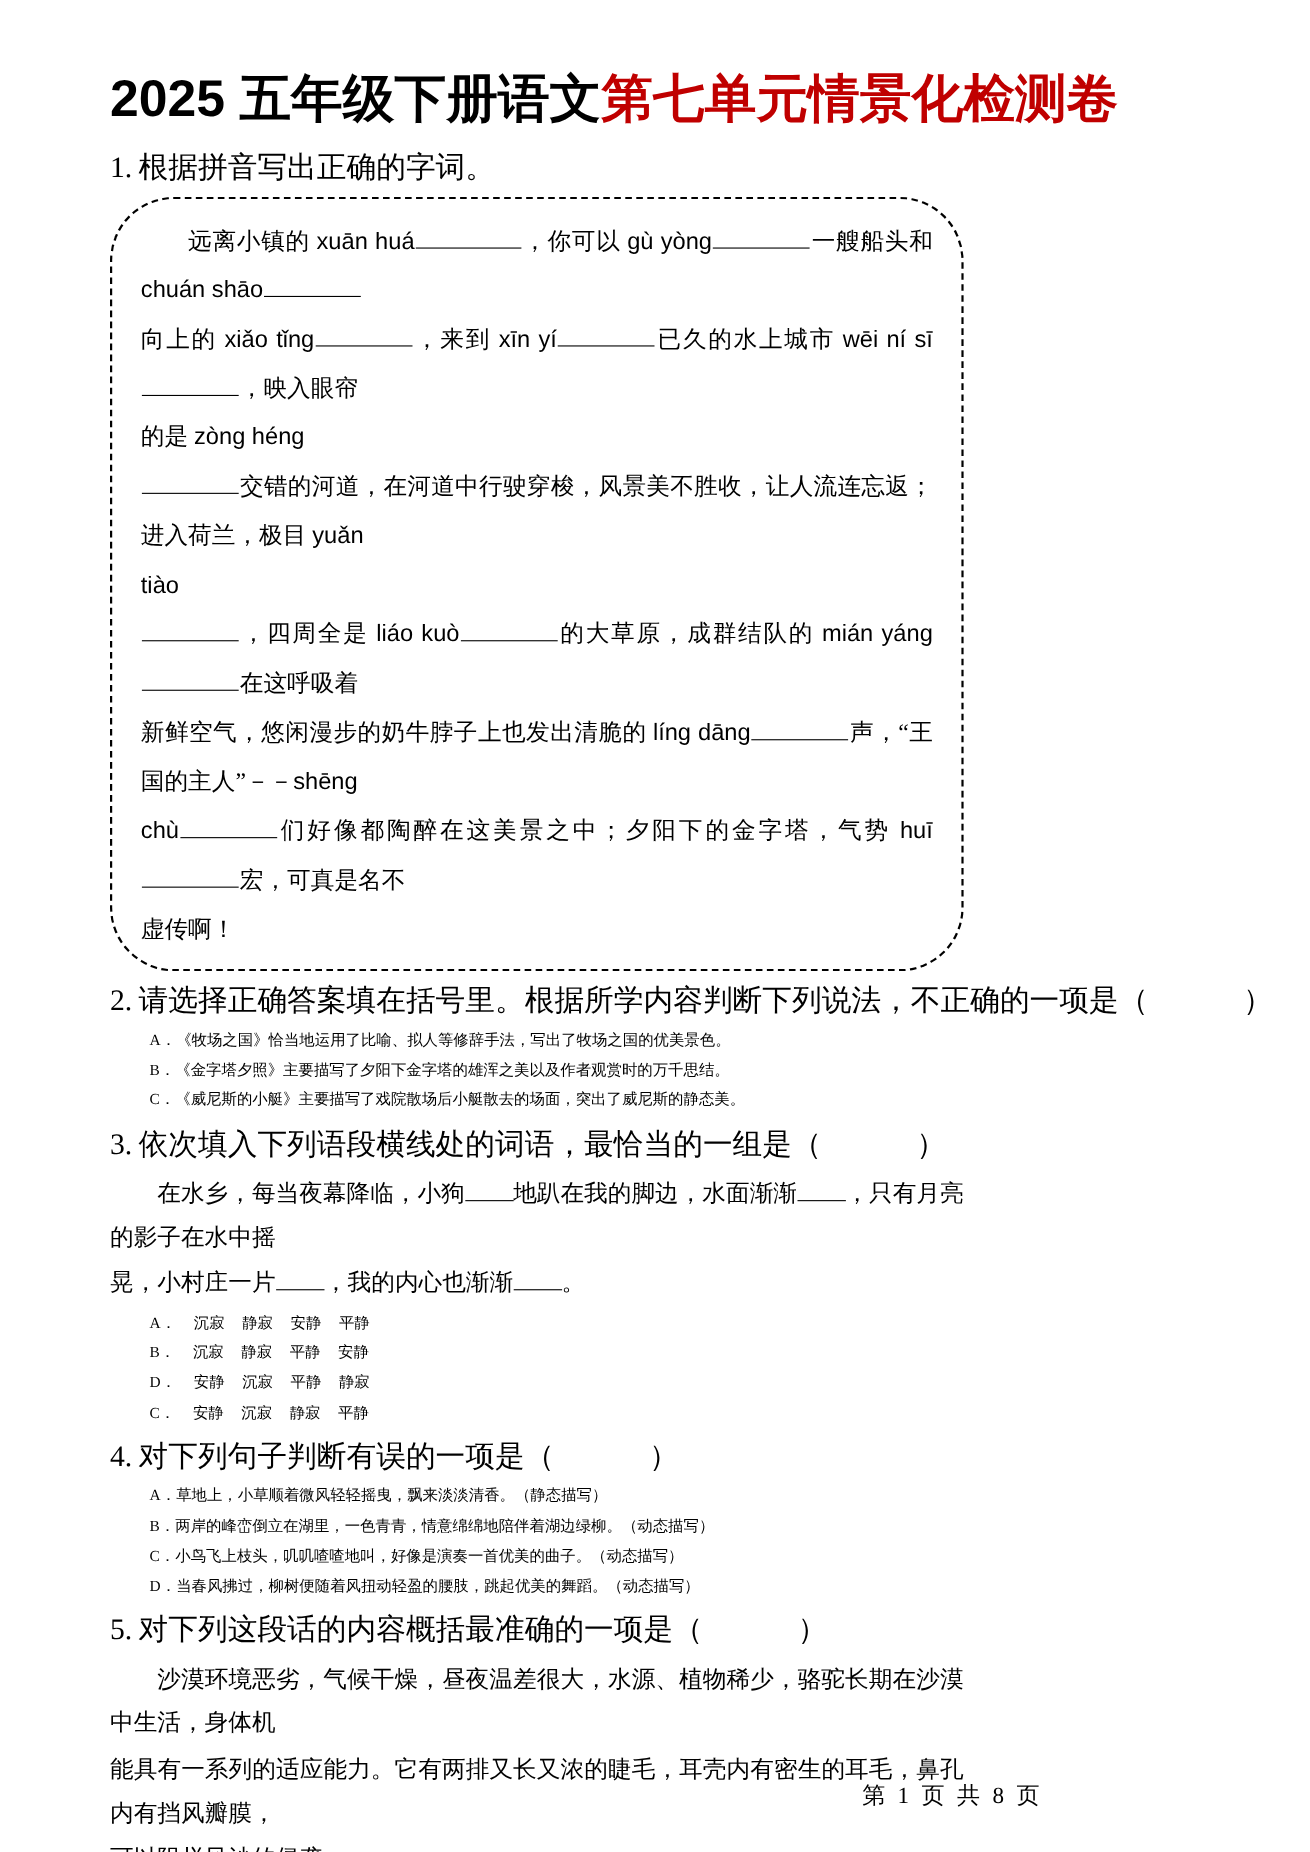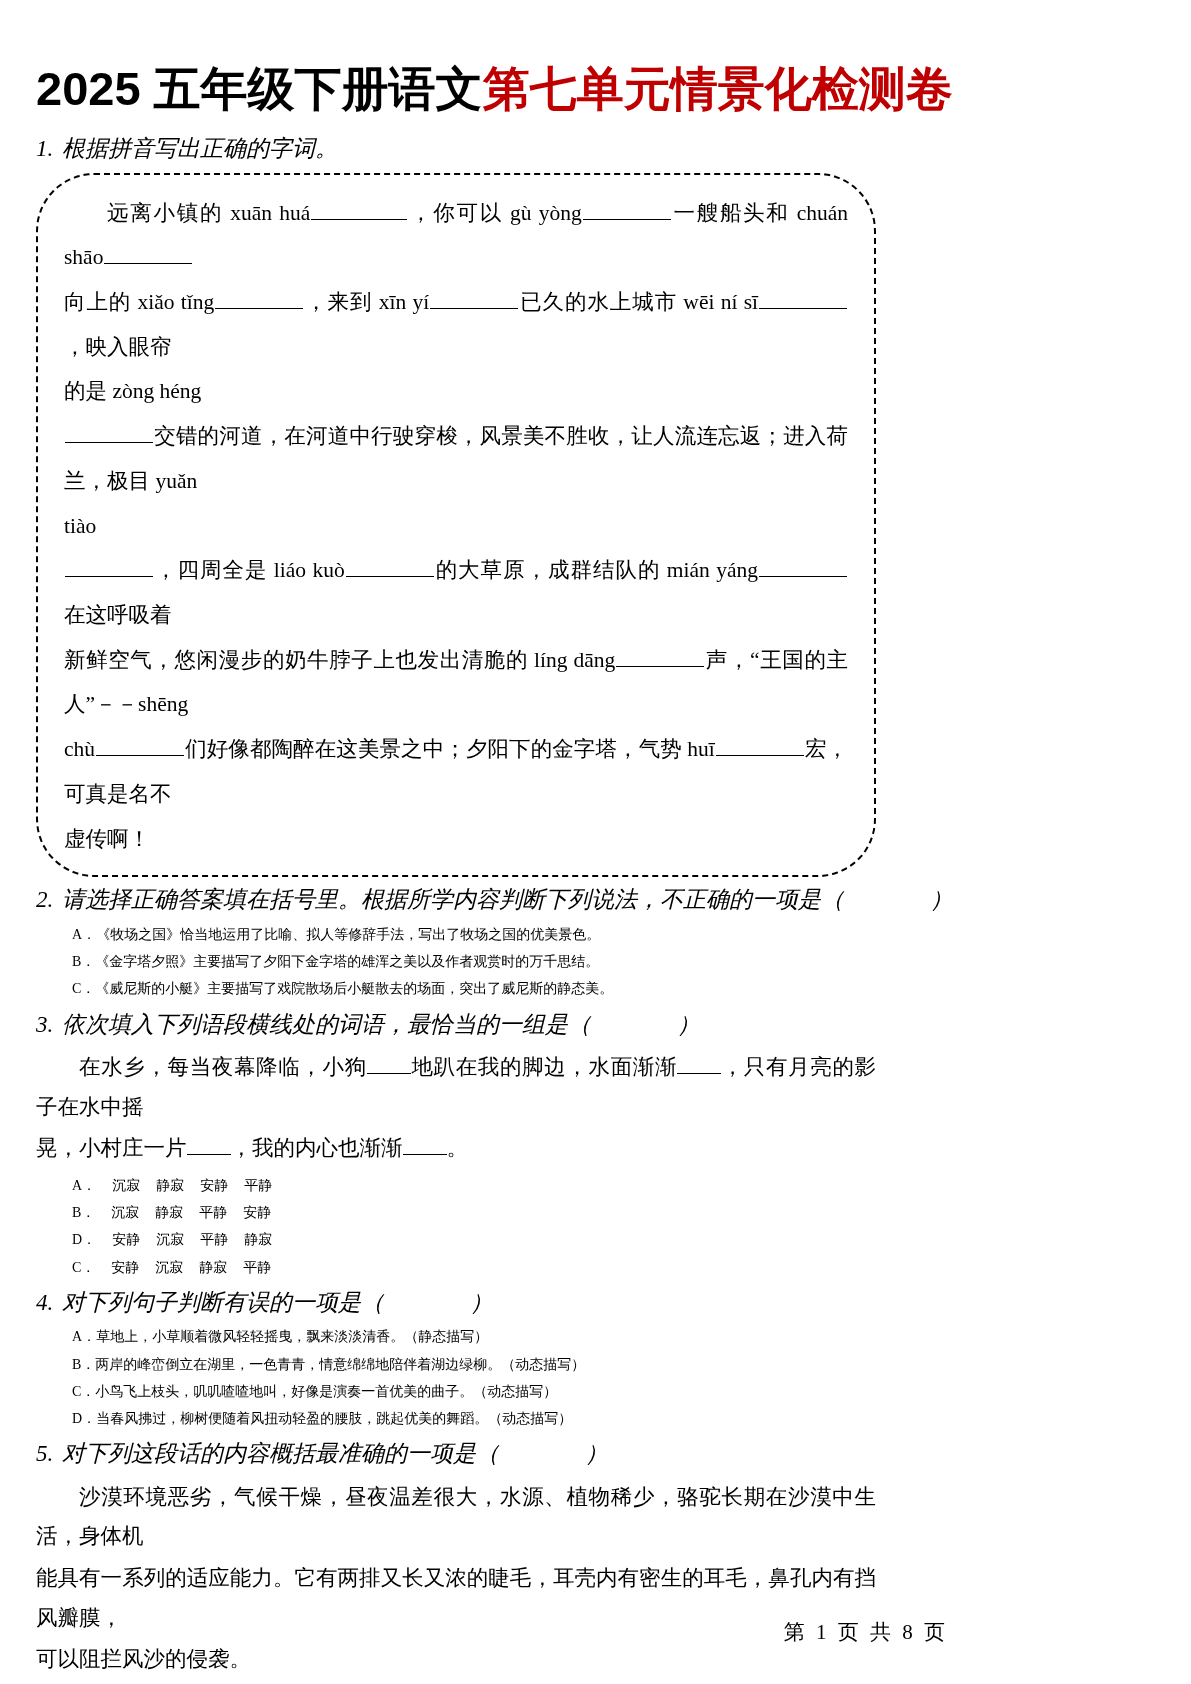--- a/index.html
+++ b/index.html
@@ -12,44 +12,43 @@
     height: 1684px;
     font-family: "Liberation Serif", "DejaVu Serif", serif;
     color: #000000;
     position: relative;
     overflow: hidden;
   }
   .page {
     width: 948px;
     height: 1684px;
     box-sizing: border-box;
-    padding: 62px 72px 0 36px;
+    padding: 62px 72px 0 100px;
     position: relative;
   }
   
   .title {
     text-align: center;
     font-family: "Liberation Sans", "DejaVu Sans", sans-serif;
     font-weight: bold;
     font-size: 47px;
     line-height: 1.15;
     letter-spacing: 0px;
     white-space: nowrap;
     margin: 0 0 16px 0;
   }
   .title .seg-black { color: #000000; }
   .title .seg-red { color: #c00000; }
 
   
   .qline {
-    font-size: 23px;
+    font-size: 27px;
     line-height: 1.5;
     margin: 0 0 6px 0;
     white-space: nowrap;
-    font-style: italic;
   }
   .qnum {
     display: inline-block;
     min-width: 26px;
     font-family: "Liberation Serif", serif;
   }
   .paren {
     display: inline-block;
   }
   .paren .gap { display: inline-block; width: 86px; }
@@ -75,21 +74,21 @@
     display: inline-block;
     border-bottom: 1.6px solid #000;
     vertical-align: baseline;
     height: 1.05em;
     margin: 0 1px;
   }
   .b-lg { width: 96px; }
   .b-md { width: 88px; }
 
   .py {
-    font-family: Liberation Serif, serif;
+    font-family: Liberation Sans, sans-serif;
     font-style: normal;
   }
 
   
   .opt {
     font-size: 14px;
     line-height: 1.52;
     margin: 0 0 6px 0;
     padding-left: 36px;
     white-space: nowrap;

